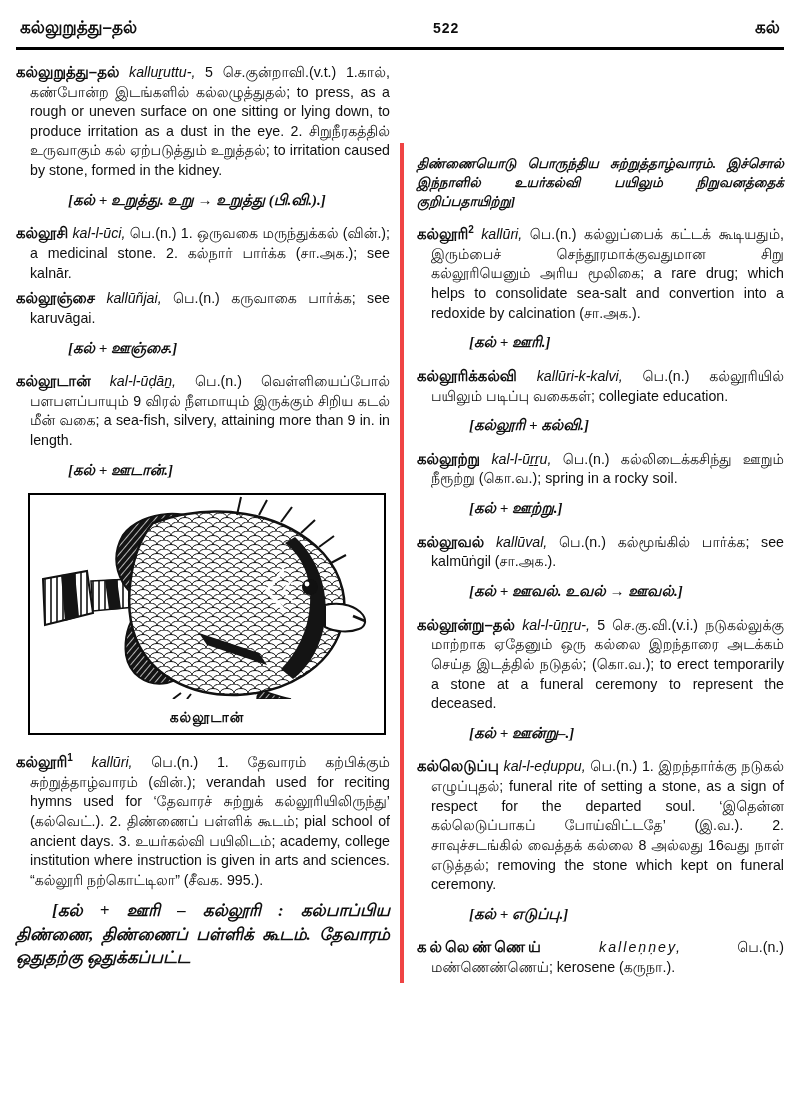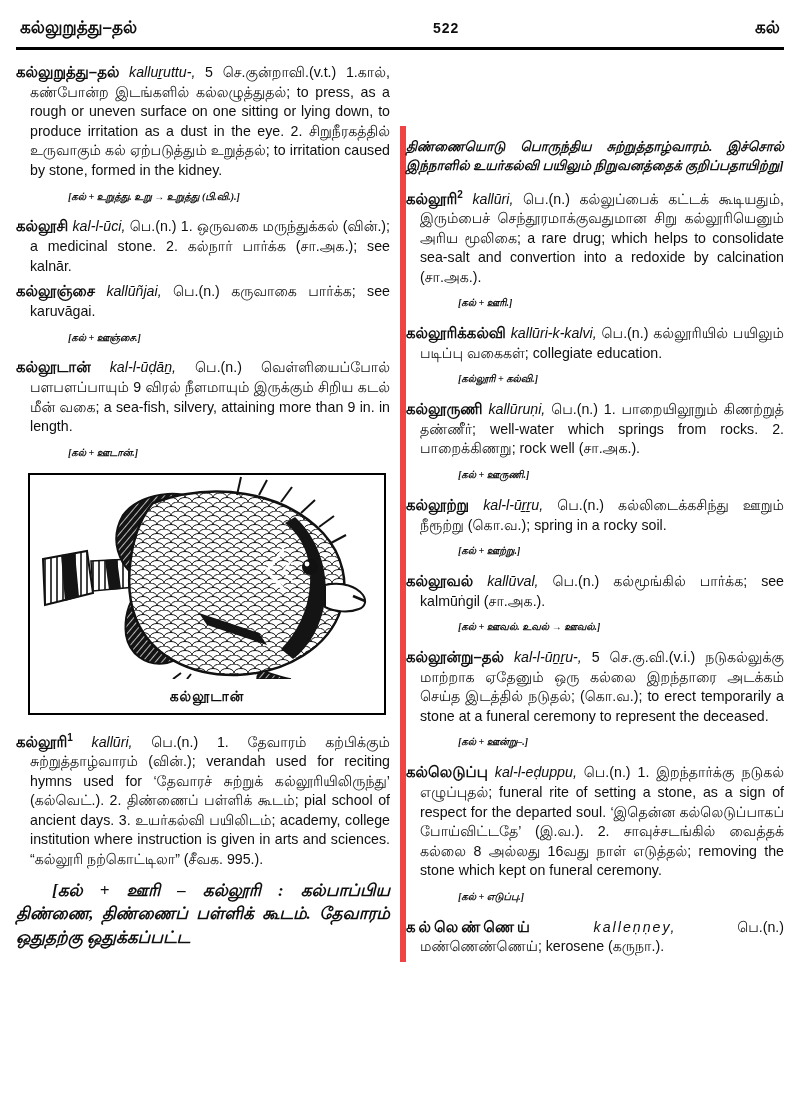--- a/index.html
+++ b/index.html
@@ -14,29 +14,29 @@
     font-weight:bold;font-size:17px;padding:10px 4px 4px 4px;
   }
   .running-head .pageno{font-size:14px;letter-spacing:1px;}
   .head-rule{border:0;border-top:3px solid #000;margin:4px 0 0 0;}
   .columns{display:flex;align-items:flex-end;}
   .col{
     width:50%;box-sizing:border-box;padding-top:12px;
     font-size:14.2px;line-height:1.38;text-align:justify;
   }
   .col-left{padding-right:10px;}
-  .col-right{border-left:6px solid #ef4444;padding-left:0;}
+  .col-right{border-left:4px solid #ef4444;padding-left:13px;}
   .entry{margin-bottom:5px;}
   .entry-text{margin:0;padding-left:14px;text-indent:-14px;}
   .hw{font-weight:bold;font-size:15px;}
   sup{font-weight:bold;font-size:10px;}
   .tr{font-style:italic;}
   .etym{
     font-family:"Liberation Serif",serif;font-style:italic;font-weight:bold;
-    font-size:10px;margin:9px 0 13px 52px;text-align:left;
+    font-size:15px;margin:9px 0 13px 52px;text-align:left;
   }
   .etym-long{margin-left:0;text-indent:36px;text-align:justify;font-size:17px;}
   .contin{
     font-family:"Liberation Serif",serif;font-style:italic;font-weight:bold;
     font-size:13.5px;margin:0 0 12px 0;text-align:justify;
   }
   .spread .hw{letter-spacing:3px;}
   .spread .tr{letter-spacing:2px;}
   .figure{
     border:2px solid #000;margin:8px 4px 16px 12px;height:238px;
@@ -183,28 +183,20 @@
 
       <div class="entry">
         <p class="entry-text">
           <b class="hw">கல்லூரிக்கல்வி</b>
           <i class="tr">kallūri-k-kalvi,</i>
           <span>பெ.(n.) கல்லூரியில் பயிலும் படிப்பு வகைகள்;  collegiate education.</span>
         </p>
         <p class="etym">[கல்லூரி + கல்வி.]</p>
       </div>
 
-      <div class="entry">
-        <p class="entry-text">
-          <b class="hw">கல்லூருணி</b>
-          <i class="tr">kallūruṇi,</i>
-          <span>பெ.(n.) 1. பாறையிலூறும் கிணற்றுத் தண்ணீர்; well-water which springs from rocks. 2. பாறைக்கிணறு; rock well (சா.அக.).</span>
-        </p>
-        <p class="etym">[கல் + ஊருணி.]</p>
-      </div>
 
       <div class="entry">
         <p class="entry-text">
           <b class="hw">கல்லூற்று</b>
           <i class="tr">kal-l-ūṟṟu,</i>
           <span>பெ.(n.) கல்லிடைக்கசிந்து ஊறும் நீரூற்று (கொ.வ.); spring in a rocky soil.</span>
         </p>
         <p class="etym">[கல் + ஊற்று.]</p>
       </div>
 

